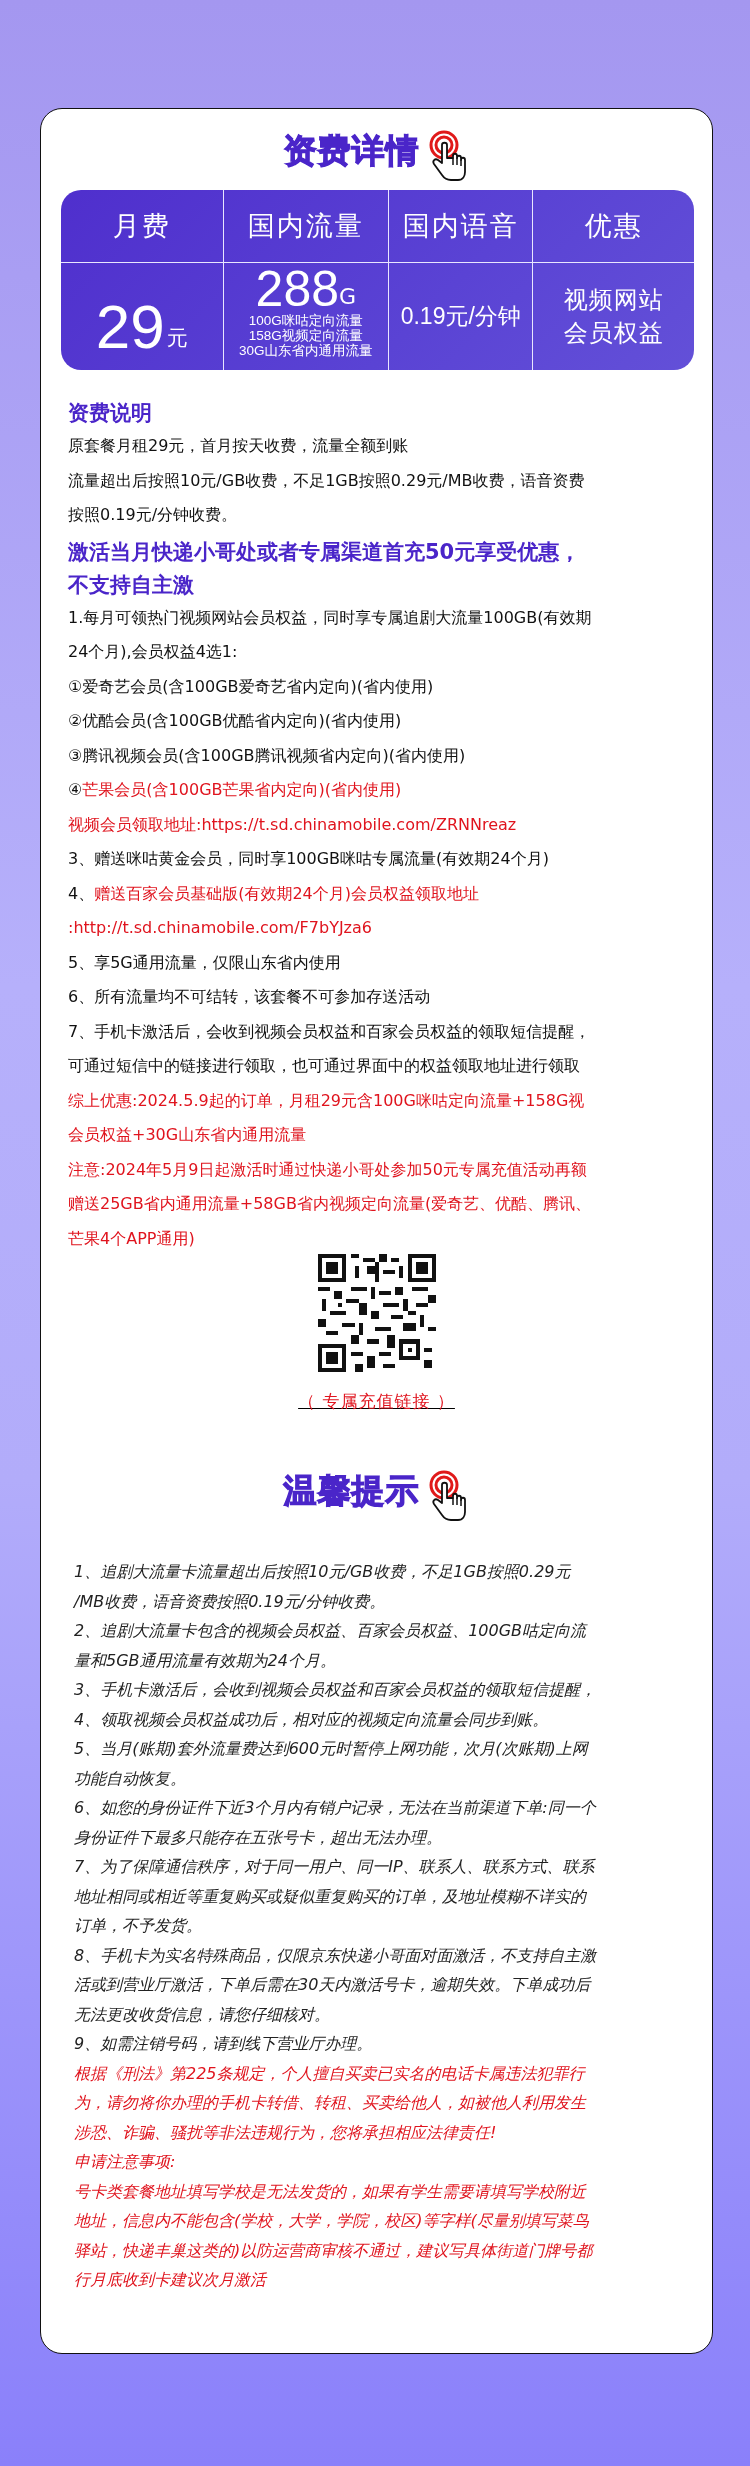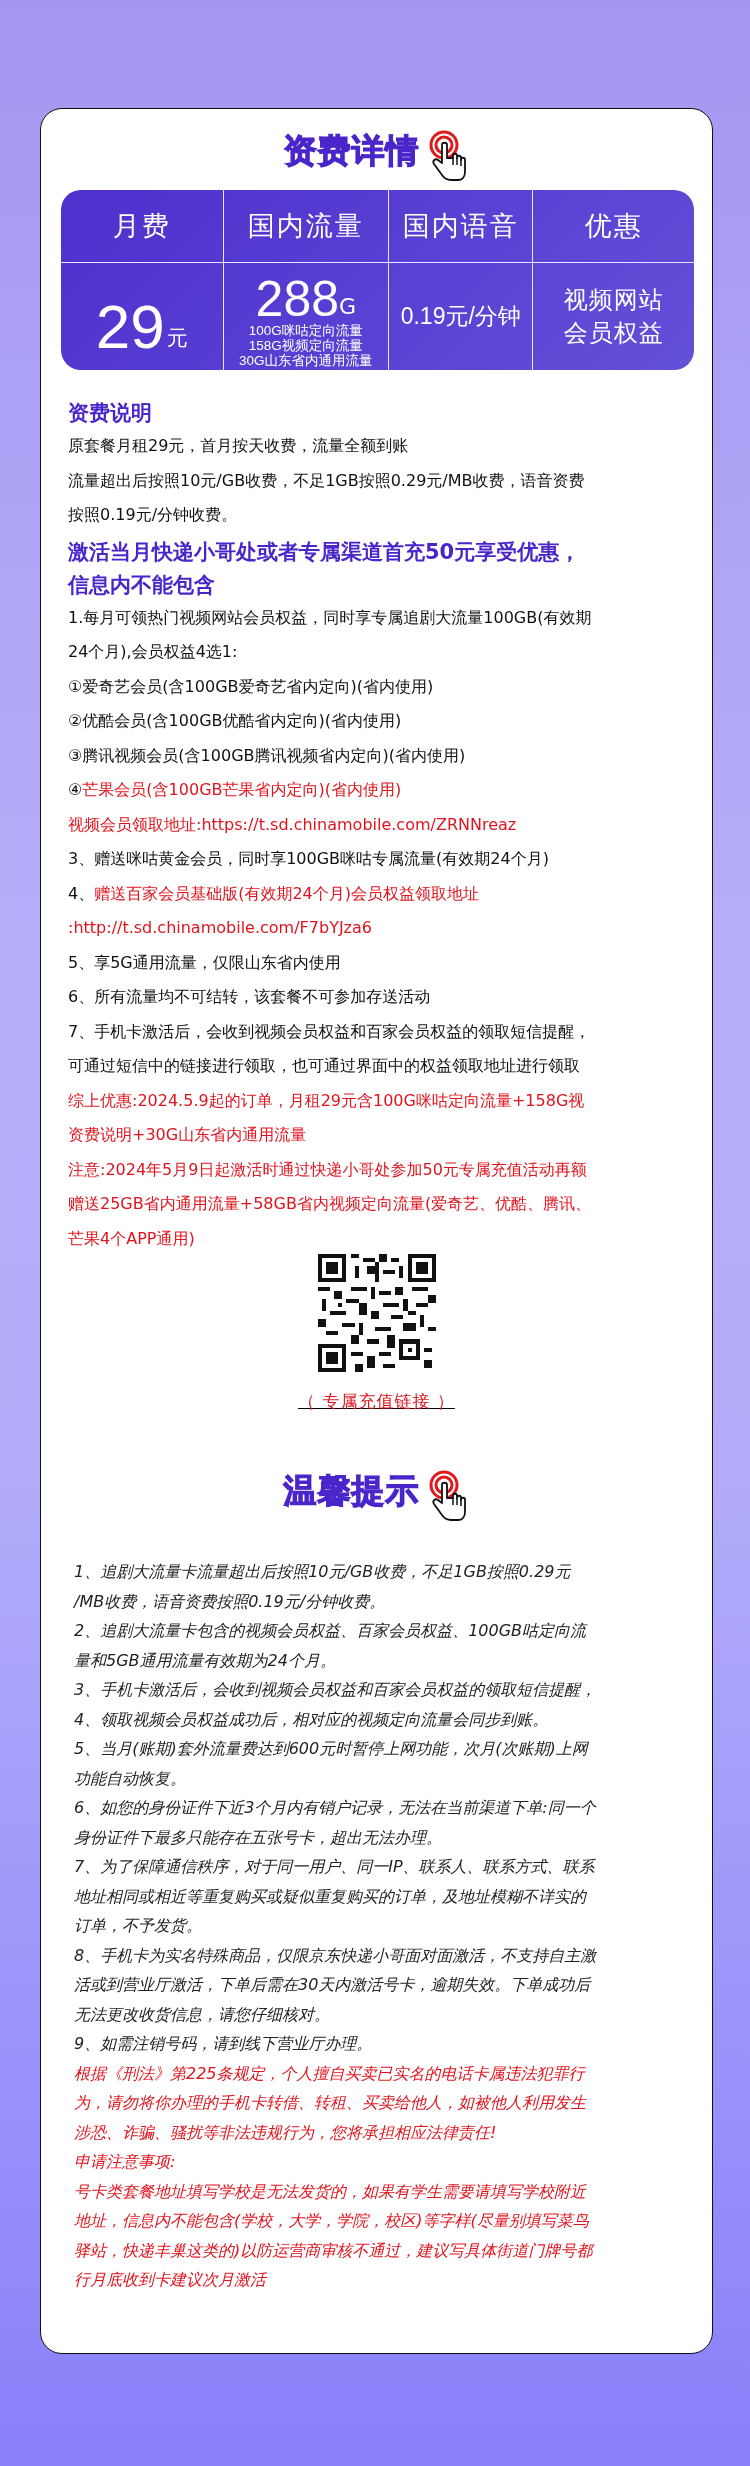--- a/index.html
+++ b/index.html
@@ -123,21 +123,21 @@
           <span>优惠</span>
         </div>
     </div>
     <div class="row body">
       <div class="cell c1">
         <div style="display:flex;align-items:flex-end;margin-top:20px;">
           <span class="price-big">29</span>
           <span class="price-unit" style="margin-bottom:6px;">元</span>
         </div>
       </div>
-      <div class="cell c2" style="justify-content:flex-end;padding-bottom:2px;">
+      <div class="cell c2" style="justify-content:flex-end;padding-bottom:12px;">
         <div style="display:flex;align-items:flex-end;">
           <span class="flow-big">288</span>
           <span class="flow-unit" style="margin-bottom:4px;">G</span>
         </div>
         <span class="flow-sub">100G咪咕定向流量</span>
         <span class="flow-sub">158G视频定向流量</span>
         <span class="flow-sub">30G山东省内通用流量</span>
       </div>
       <div class="cell c3">
         <span class="voice">0.19元/分钟</span>
@@ -148,38 +148,38 @@
       </div>
     </div>
   </div>
 
   <div class="content" style="top:288px;">
     <div class="h-purple">资费说明</div>
     <p>原套餐月租29元，首月按天收费，流量全额到账</p>
     <p>流量超出后按照10元/GB收费，不足1GB按照0.29元/MB收费，语音资费</p>
     <p>按照0.19元/分钟收费。</p>
     <div class="h-purple" style="margin-top:2px;line-height:34px;">激活当月快递小哥处或者专属渠道首充50元享受优惠，</div>
-    <div class="h-purple" style="line-height:32px;">信息内不能包含</div>
+    <div class="h-purple" style="line-height:32px;">不支持自主激</div>
 
     <p>1.每月可领热门视频网站会员权益，同时享专属追剧大流量100GB(有效期</p>
     <p>24个月),会员权益4选1:</p>
     <p>①爱奇艺会员(含100GB爱奇艺省内定向)(省内使用)</p>
     <p>②优酷会员(含100GB优酷省内定向)(省内使用)</p>
     <p>③腾讯视频会员(含100GB腾讯视频省内定向)(省内使用)</p>
     <p><span>④</span><span class="red">芒果会员(含100GB芒果省内定向)(省内使用)</span></p>
     <p class="red">视频会员领取地址:https://t.sd.chinamobile.com/ZRNNreaz</p>
     <p>3、赠送咪咕黄金会员，同时享100GB咪咕专属流量(有效期24个月)</p>
     <p><span>4、</span><span class="red">赠送百家会员基础版(有效期24个月)会员权益领取地址</span></p>
     <p class="red">:http://t.sd.chinamobile.com/F7bYJza6</p>
     <p>5、享5G通用流量，仅限山东省内使用</p>
     <p>6、所有流量均不可结转，该套餐不可参加存送活动</p>
     <p>7、手机卡激活后，会收到视频会员权益和百家会员权益的领取短信提醒，</p>
     <p>可通过短信中的链接进行领取，也可通过界面中的权益领取地址进行领取</p>
     <p class="red">综上优惠:2024.5.9起的订单，月租29元含100G咪咕定向流量+158G视</p>
-    <p class="red">资费说明+30G山东省内通用流量</p>
+    <p class="red">会员权益+30G山东省内通用流量</p>
     <p class="red">注意:2024年5月9日起激活时通过快递小哥处参加50元专属充值活动再额</p>
     <p class="red">赠送25GB省内通用流量+58GB省内视频定向流量(爱奇艺、优酷、腾讯、</p>
     <p class="red">芒果4个APP通用)</p>
   </div>
 
   <div class="qr-wrap" style="top:1145px;">
     <svg width="118" height="118" viewBox="0 0 29 29" shape-rendering="crispEdges">
       <rect width="29" height="29" fill="#fff"></rect>
       <g fill="#111">
         <rect x="0" y="0" width="7" height="7"></rect>

